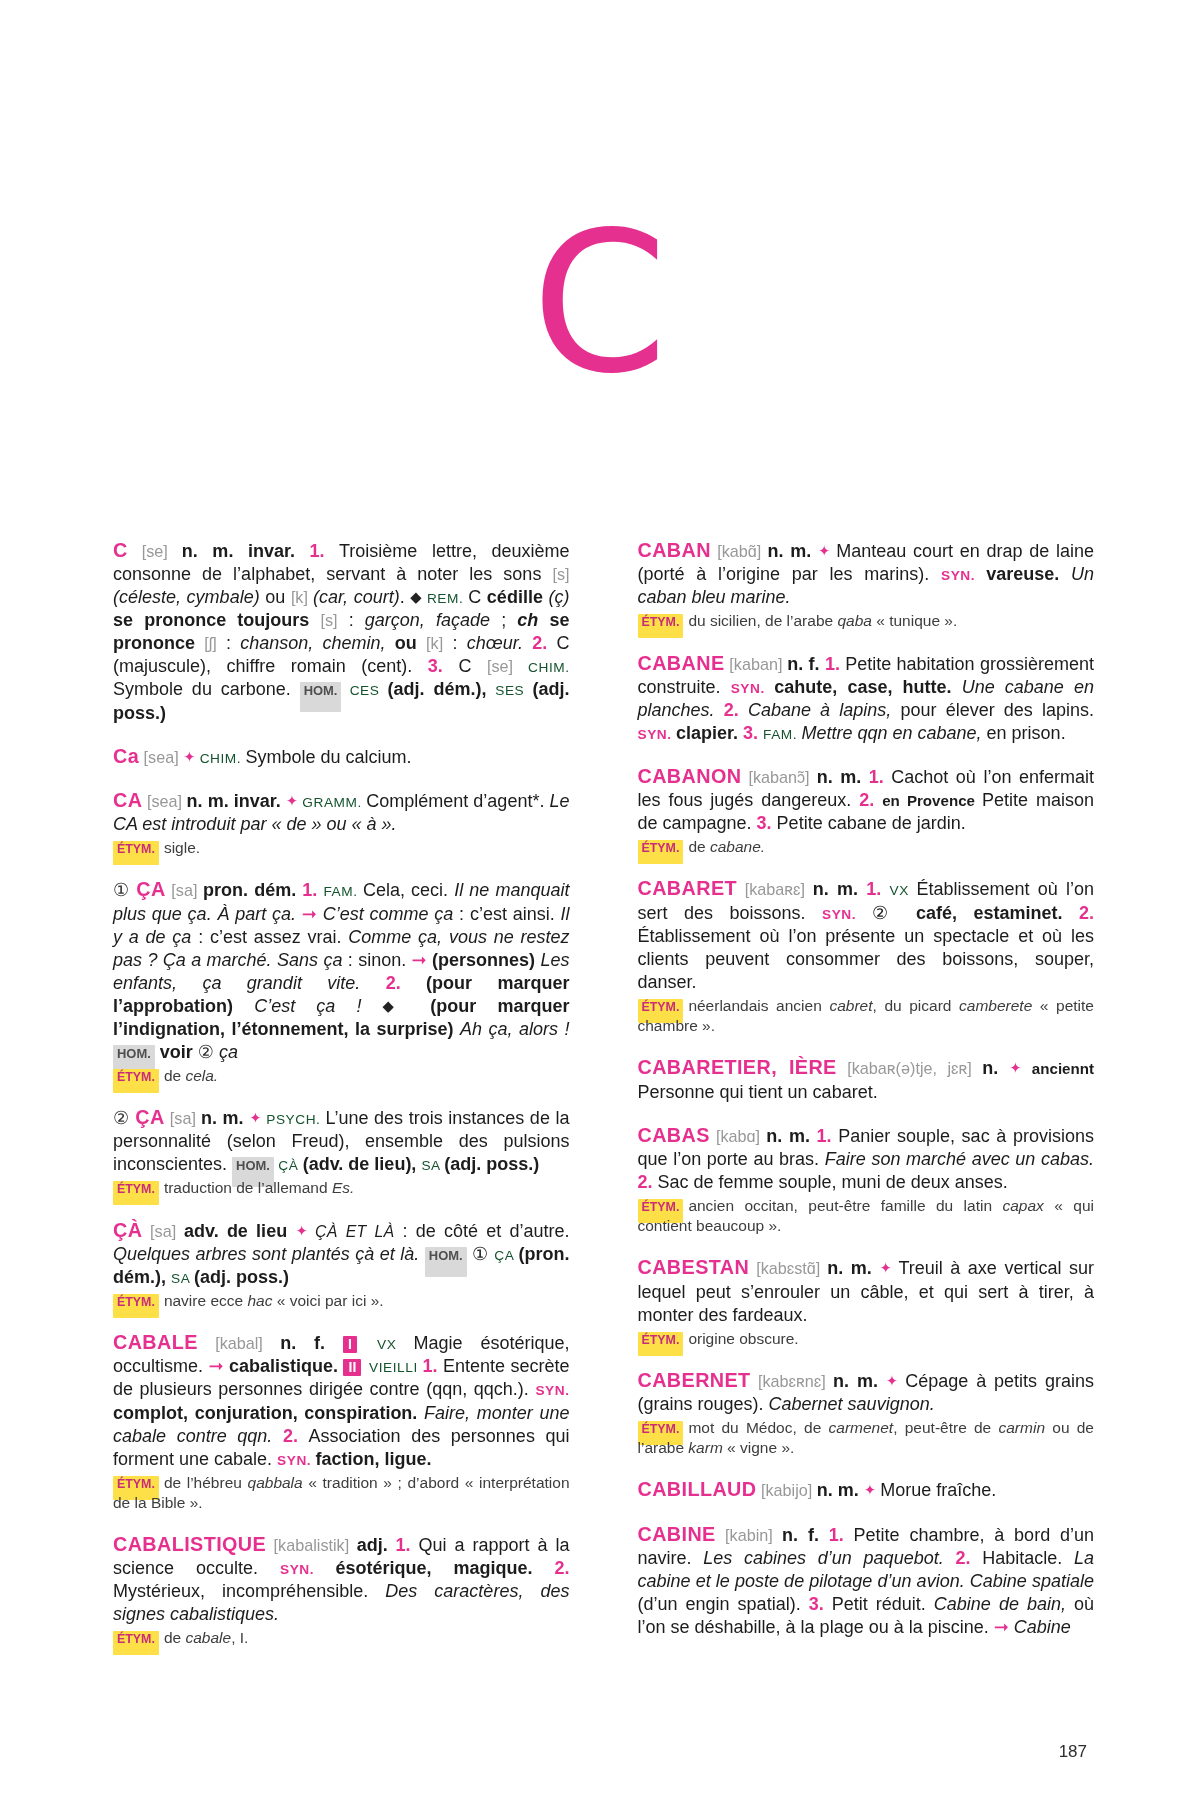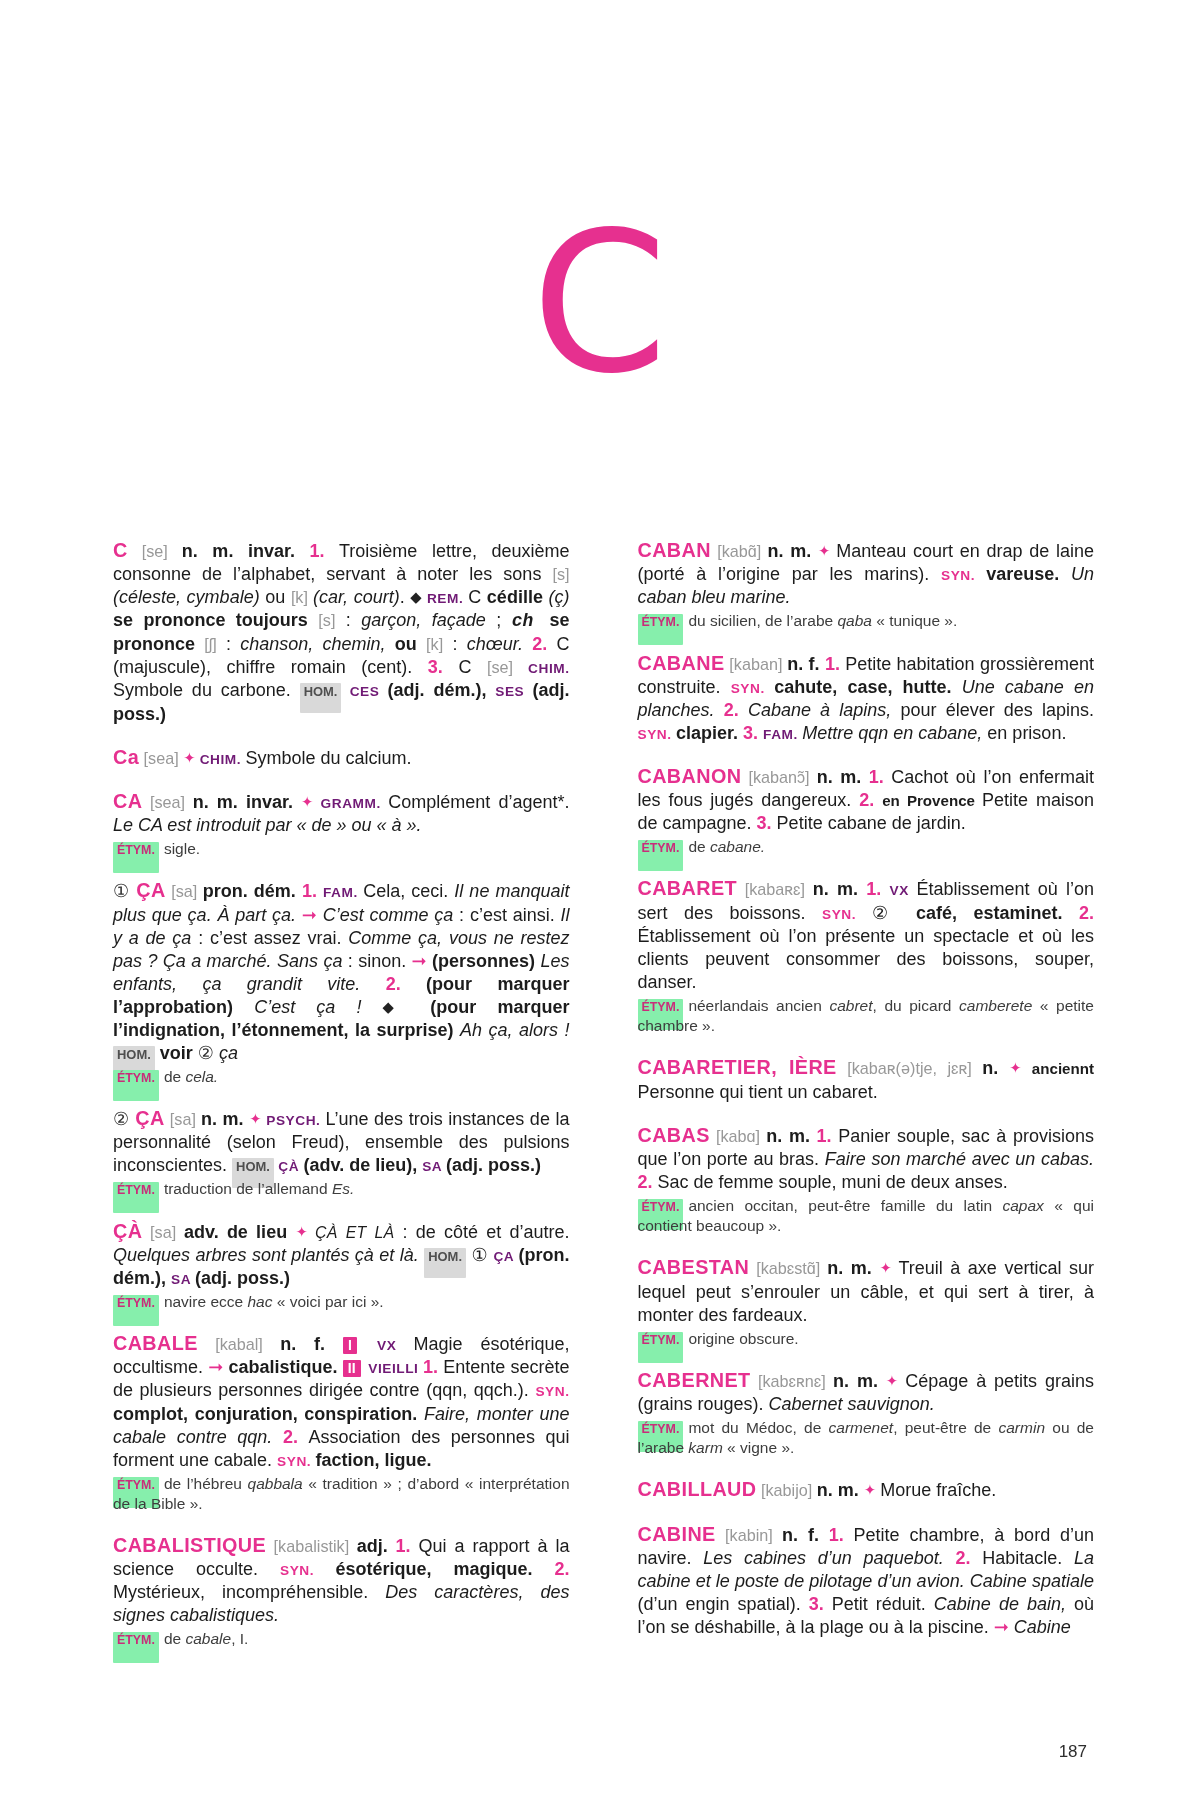--- a/index.html
+++ b/index.html
@@ -33,32 +33,32 @@
     position:absolute;right:112px;bottom:38px;
     font-size:17px;color:#2e2e2e;
   }
   
   .s-hw{color:var(--pink);font-weight:bold;font-size:1.1em;letter-spacing:.02em;}
   .s-pr{color:#989898;font-size:.9em;}
   .s-pos{font-weight:bold;}
   .s-num{color:var(--pink);font-weight:bold;}
   .s-b{font-weight:bold;}
   .s-i{font-style:italic;}
-  .s-bi{font-weight:bold;font-style:italic;font-family:Liberation Mono, monospace;}
-  .s-sc{font-size:.76em;font-weight:bold;color:#701a75;letter-spacing:.04em;}
+  .s-bi{font-weight:bold;font-style:italic;}
+  .s-sc{font-size:.76em;font-weight:normal;color:#14532d;letter-spacing:.04em;}
   .s-lbl{font-size:.84em;font-weight:bold;}
   .s-syn{font-size:.76em;font-weight:bold;color:var(--pink);letter-spacing:.04em;}
   .s-hom{font-size:.72em;font-weight:bold;color:#4f4f4f;background:#d9d9d9;padding:1px 4px 14px;border-radius:1px;}
   .s-rn{background:var(--pink);color:#fff;font-weight:bold;font-size:.78em;padding:0 5px 1px;margin-right:3px;border-radius:1px;}
   .s-dia{color:var(--pink);font-size:.82em;vertical-align:.07em;}
   .s-diak{color:#222;font-size:.82em;vertical-align:.07em;}
   .s-arr{color:var(--pink);}
   .s-circ{color:#333;}
   .s-isc{font-style:italic;font-size:.88em;letter-spacing:.02em;}
-  .s-box{background:#86efac;color:#c92d7a;font-size:.8em;font-weight:bold;padding:1px 4px 16px;margin-right:5px;border-radius:1px;}
+  .s-box{background:#fde047;color:#c92d7a;font-size:.8em;font-weight:bold;padding:1px 4px 9px;margin-right:5px;border-radius:1px;}
 </style>
 </head>
 <body>
 
 <div class="page">
   <div class="letter">C</div>
   <div class="cols">
     <div class="col">
         <div class="entry">
           <p class="body"><span class="s-hw">C</span><span class="s-pr"> [se] </span><span class="s-pos">n. m. invar. </span><span class="s-num">1. </span><span class="s-t">Troisième lettre, deuxième consonne de l’alphabet, servant à noter les sons </span><span class="s-pr">[s] </span><span class="s-i">(céleste, cymbale)</span><span class="s-t"> ou </span><span class="s-pr">[k] </span><span class="s-i">(car, court)</span><span class="s-t">. </span><span class="s-diak">◆ </span><span class="s-sc">REM. </span><span class="s-t">C </span><span class="s-b">cédille </span><span class="s-i">(ç) </span><span class="s-b">se prononce toujours </span><span class="s-pr">[s]</span><span class="s-t"> : </span><span class="s-i">garçon, façade </span><span class="s-t">; </span><span class="s-bi">ch </span><span class="s-b">se prononce </span><span class="s-pr">[ʃ]</span><span class="s-t"> : </span><span class="s-i">chanson, chemin,</span><span class="s-b"> ou </span><span class="s-pr">[k]</span><span class="s-t"> : </span><span class="s-i">chœur. </span><span class="s-num">2. </span><span class="s-t">C (majuscule), chiffre romain (cent). </span><span class="s-num">3. </span><span class="s-t">C </span><span class="s-pr">[se] </span><span class="s-sc">CHIM. </span><span class="s-t">Symbole du carbone. </span><span class="s-hom">HOM.</span><span class="s-sc"> CES </span><span class="s-b">(adj. dém.), </span><span class="s-sc">SES </span><span class="s-b">(adj. poss.)</span></p>

